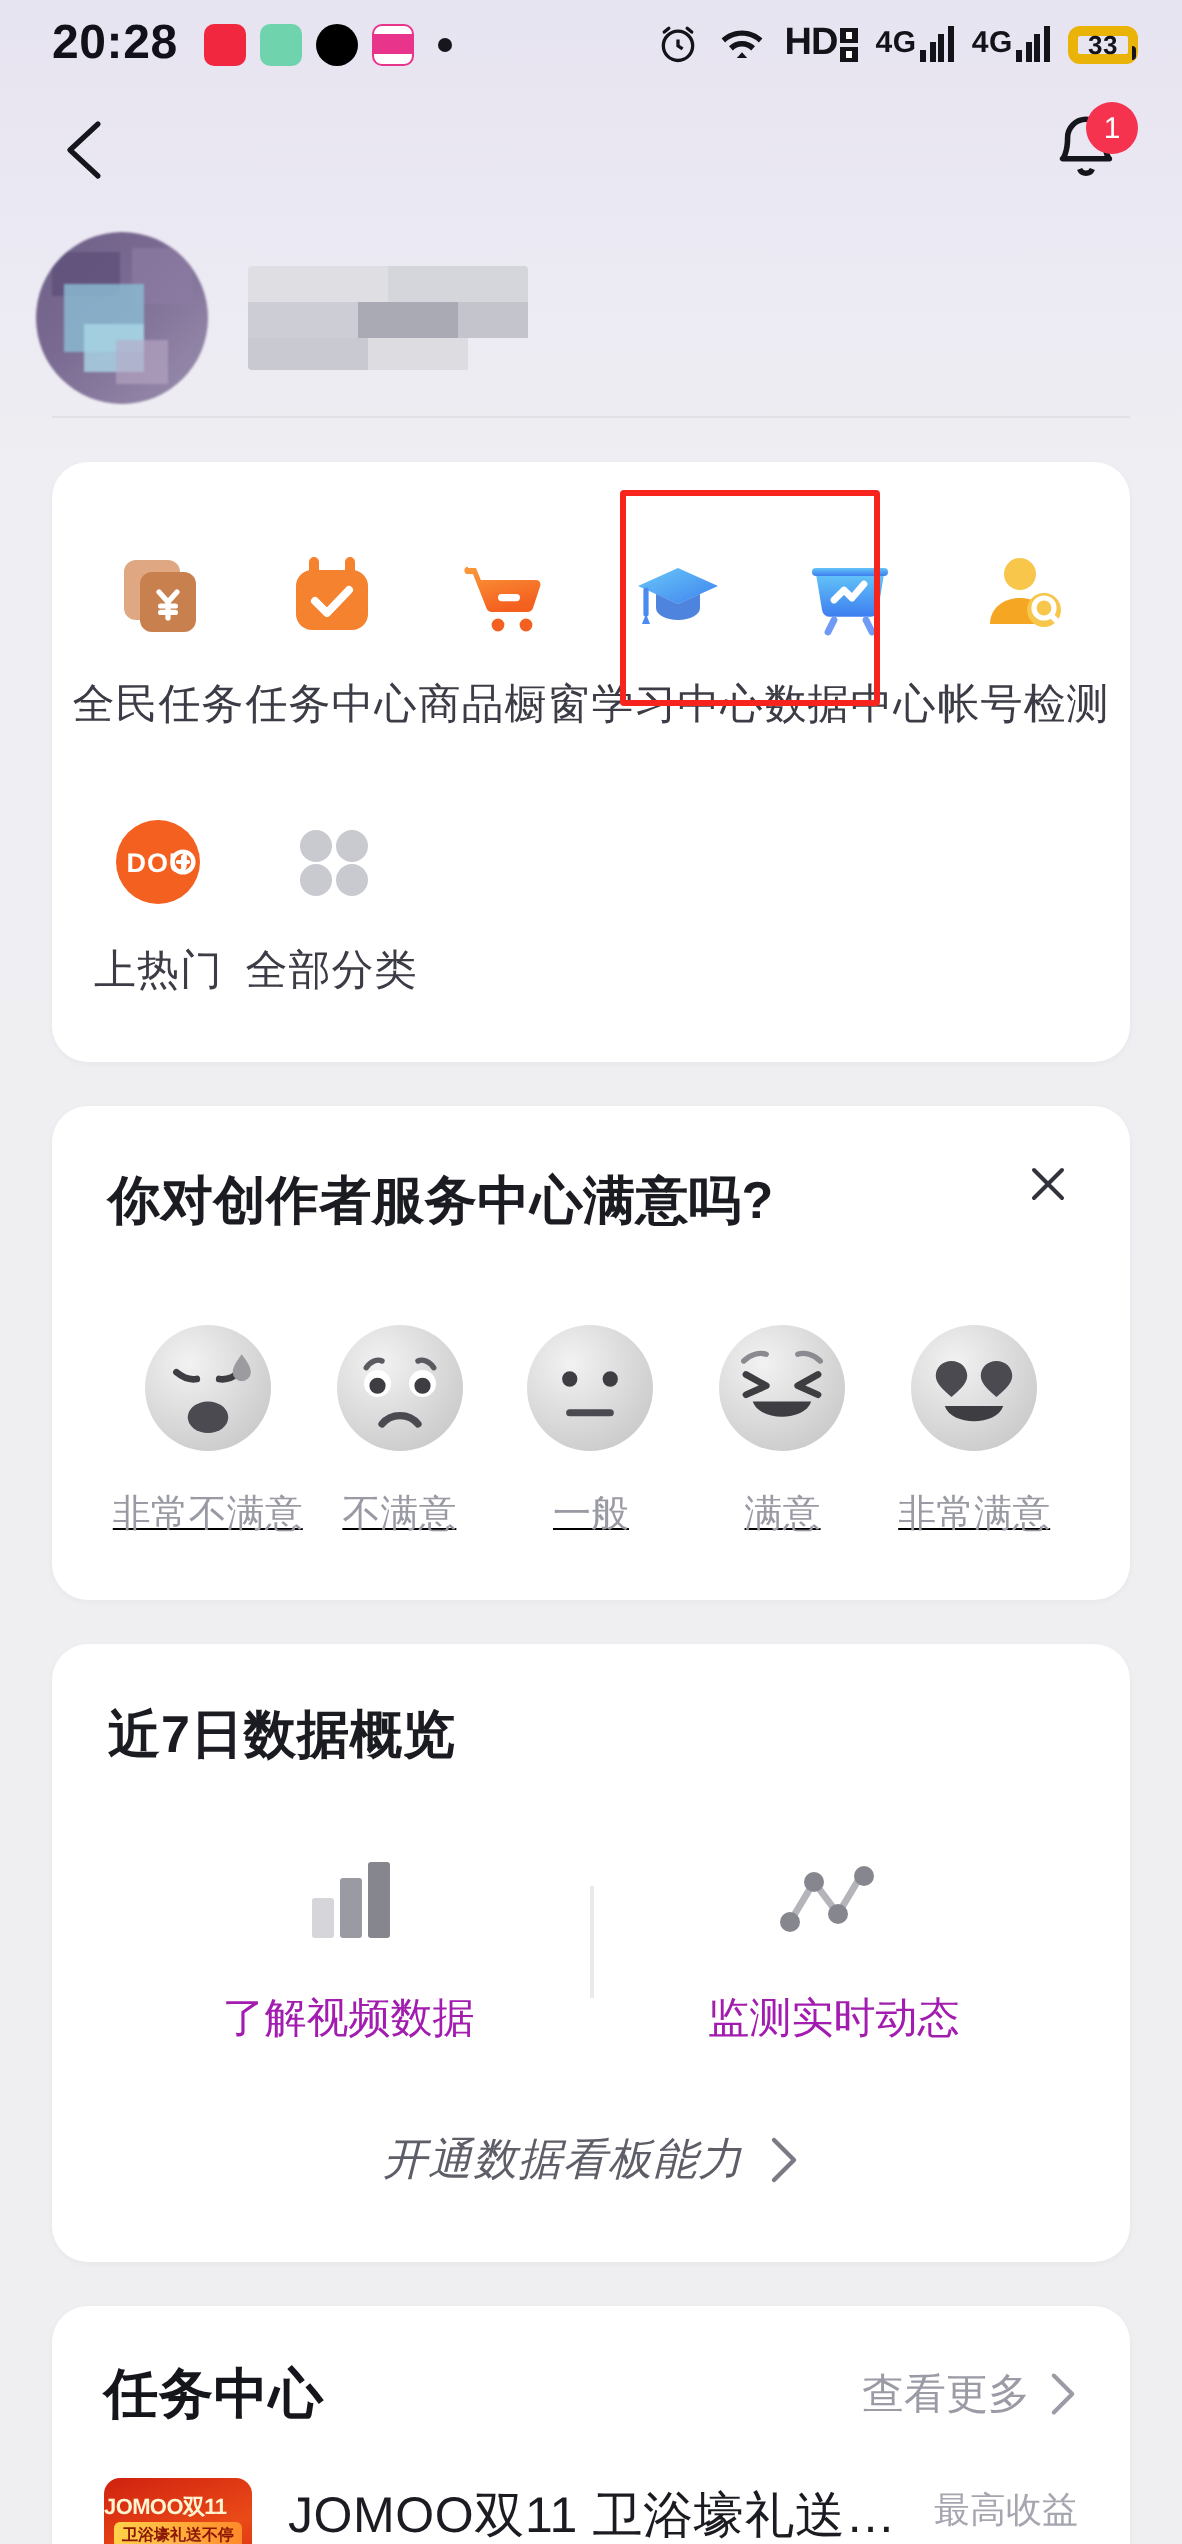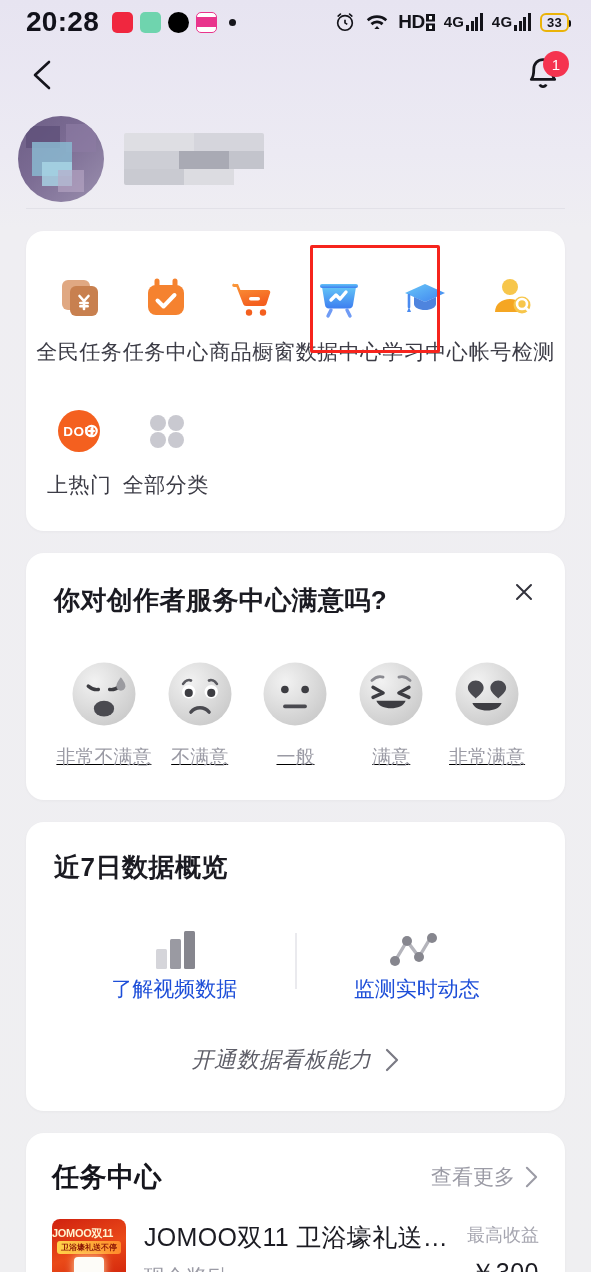--- a/index.html
+++ b/index.html
@@ -14,21 +14,21 @@
   }
 
   
   .statusbar {
     height: 44px;
     display: flex; align-items: center;
     padding: 0 22px 0 26px;
     font-size: 23px; font-weight: 500; color: #13131a;
     letter-spacing: .3px;
   }
-  .sb-time { font-size: 28px; font-weight: 600; color: #11111a; }
+  .sb-time { font-size: 24px; font-weight: 600; color: #11111a; }
   .sb-apps { display: flex; align-items: center; gap: 7px; margin-left: 13px; }
   .sb-app {
     width: 21px; height: 21px; border-radius: 5px;
     display: flex; align-items: center; justify-content: center;
     font-size: 7px; color: #fff; overflow: hidden; line-height: 1;
     font-weight: 700;
   }
   .sb-app.a1 { background: #f0273f; }
   .sb-app.a2 { background: #6fd4ae; }
   .sb-app.a3 { background: #000; border-radius: 50%; }
@@ -36,21 +36,21 @@
   .sb-app.a4 i { display:block; width:100%; height:50%; background:#e9348c; }
   .sb-dot { width: 7px; height: 7px; border-radius: 50%; background: #16161c; margin-left: 5px; }
   .sb-right { margin-left: auto; display: flex; align-items: center; gap: 9px; }
   .sb-right svg { display: block; }
   .sb-hd { font-size: 19px; font-weight: 700; letter-spacing: -.5px; display: flex; align-items: center; }
   .sb-sig { display: flex; align-items: flex-end; gap: 1px; }
   .sb-sig .g { font-size: 15px; font-weight: 700; align-self: flex-start; margin-right: 1px; }
   .sb-sig .bars { display: flex; align-items: flex-end; gap: 1.5px; }
   .sb-sig .bars i { width: 3px; background: #13131a; display: block; }
   .sb-bat {
-    border: 2px solid #eab308; border-radius: 6px;
+    border: 5px solid #eab308; border-radius: 6px;
     font-size: 13px; font-weight: 600; padding: 0 5px;
     height: 19px; display: flex; align-items: center; position: relative;
   }
   .sb-bat:after {
     content:""; position:absolute; right:-4px; top:5px;
     width:2px; height:7px; background:#13131a; border-radius:0 2px 2px 0;
   }
 
   
   .navbar {
@@ -135,21 +135,21 @@
   .face-label { margin-top: 14px; font-size: 19px; color: #9a9aa4; white-space: nowrap; }
 
   
   .data-card { padding: 28px 28px 28px; }
   .data-title { font-size: 26px; font-weight: 700; color: #1b1b22; letter-spacing: .5px; }
   .data-row { display: flex; align-items: center; margin-top: 34px; }
   .data-col {
     flex: 1; display: flex; flex-direction: column; align-items: center; cursor: pointer;
   }
   .data-ico { height: 52px; display: flex; align-items: flex-end; justify-content: center; }
-  .data-lab { margin-top: 4px; font-size: 21px; color: #1d4ed8; }
+  .data-lab { margin-top: 24px; font-size: 21px; color: #a21caf; }
   .vdiv { width: 1px; height: 56px; background: #eaeaee; }
   .open-link {
     display: flex; align-items: center; justify-content: center;
     gap: 12px; margin-top: 42px; padding-bottom: 8px; cursor: pointer;
   }
   .open-link span { font-size: 22px; color: #5e5e68; letter-spacing: .5px; font-style: italic; }
 
   
   .task-card { padding: 26px 26px 22px; }
   .task-head { display: flex; align-items: center; }
@@ -330,50 +330,50 @@
             <circle cx="38" cy="40.5" r="3.2" fill="#f4601f"></circle>
           </svg>
         </div>
         <div class="g-label">商品橱窗</div>
       </div>
 
       <div class="g-item">
         <div class="g-icon">
           <svg width="52" height="52" viewBox="0 0 52 52">
             <defs>
+              <linearGradient id="capg" x1="0" y1="0" x2="1" y2="1">
+                <stop offset="0%" stop-color="#69c8f8"></stop>
+                  <stop offset="100%" stop-color="#3f82ef"></stop>
+              </linearGradient>
+            </defs>
+            <path d="M26 12l20 9-20 9-20-9 20-9z" fill="url(#capg)"></path>
+            <path d="M15 25v7c0 3.4 5 6 11 6s11-2.6 11-6v-7l-11 5-11-5z" fill="#2f6fd8" opacity=".85"></path>
+            <path d="M10 23v12" stroke="#4a8bf0" stroke-width="2.6" stroke-linecap="round"></path>
+            <path d="M10 35l-2 5h4l-2-5z" fill="#4a8bf0"></path>
+          </svg>
+        </div>
+        <div class="g-label">学习中心</div>
+      </div>
+
+      <div class="g-item">
+        <div class="g-icon">
+          <svg width="52" height="52" viewBox="0 0 52 52">
+            <defs>
               <linearGradient id="dbg" x1="0" y1="0" x2="0" y2="1">
                 <stop offset="0%" stop-color="#63c4f7"></stop>
                   <stop offset="100%" stop-color="#3d7ef0"></stop>
               </linearGradient>
             </defs>
             <path d="M9 15h34l-3 18a4 4 0 0 1-4 3.4H16a4 4 0 0 1-4-3.4L9 15z" fill="url(#dbg)"></path>
             <rect x="7" y="12" width="38" height="4" rx="2" fill="url(#dbg)"></rect>
             <path d="M18 38l-3 6M34 38l3 6" stroke="#6f9bf5" stroke-width="3.4" stroke-linecap="round"></path>
             <path d="M18 28l5-5 4 4 6-7" fill="none" stroke="#fff" stroke-width="3.4" stroke-linecap="round" stroke-linejoin="round"></path>
           </svg>
         </div>
         <div class="g-label">数据中心</div>
-      </div>
-
-      <div class="g-item">
-        <div class="g-icon">
-          <svg width="52" height="52" viewBox="0 0 52 52">
-            <defs>
-              <linearGradient id="capg" x1="0" y1="0" x2="1" y2="1">
-                <stop offset="0%" stop-color="#69c8f8"></stop>
-                  <stop offset="100%" stop-color="#3f82ef"></stop>
-              </linearGradient>
-            </defs>
-            <path d="M26 12l20 9-20 9-20-9 20-9z" fill="url(#capg)"></path>
-            <path d="M15 25v7c0 3.4 5 6 11 6s11-2.6 11-6v-7l-11 5-11-5z" fill="#2f6fd8" opacity=".85"></path>
-            <path d="M10 23v12" stroke="#4a8bf0" stroke-width="2.6" stroke-linecap="round"></path>
-            <path d="M10 35l-2 5h4l-2-5z" fill="#4a8bf0"></path>
-          </svg>
-        </div>
-        <div class="g-label">学习中心</div>
       </div>
 
       <div class="g-item">
         <div class="g-icon">
           <svg width="52" height="52" viewBox="0 0 52 52">
             <circle cx="24" cy="15" r="8" fill="#f7c64b"></circle>
             <path d="M9 40c0-8 7-13 15-13s15 5 15 13H9z" fill="#f5a623"></path>
             <circle cx="36" cy="33" r="8.5" fill="#f7c64b"></circle>
             <circle cx="36" cy="32" r="5" fill="none" stroke="#fff" stroke-width="2.6"></circle>
             <path d="M39.6 35.8l4 4" stroke="#fff" stroke-width="2.8" stroke-linecap="round"></path>

